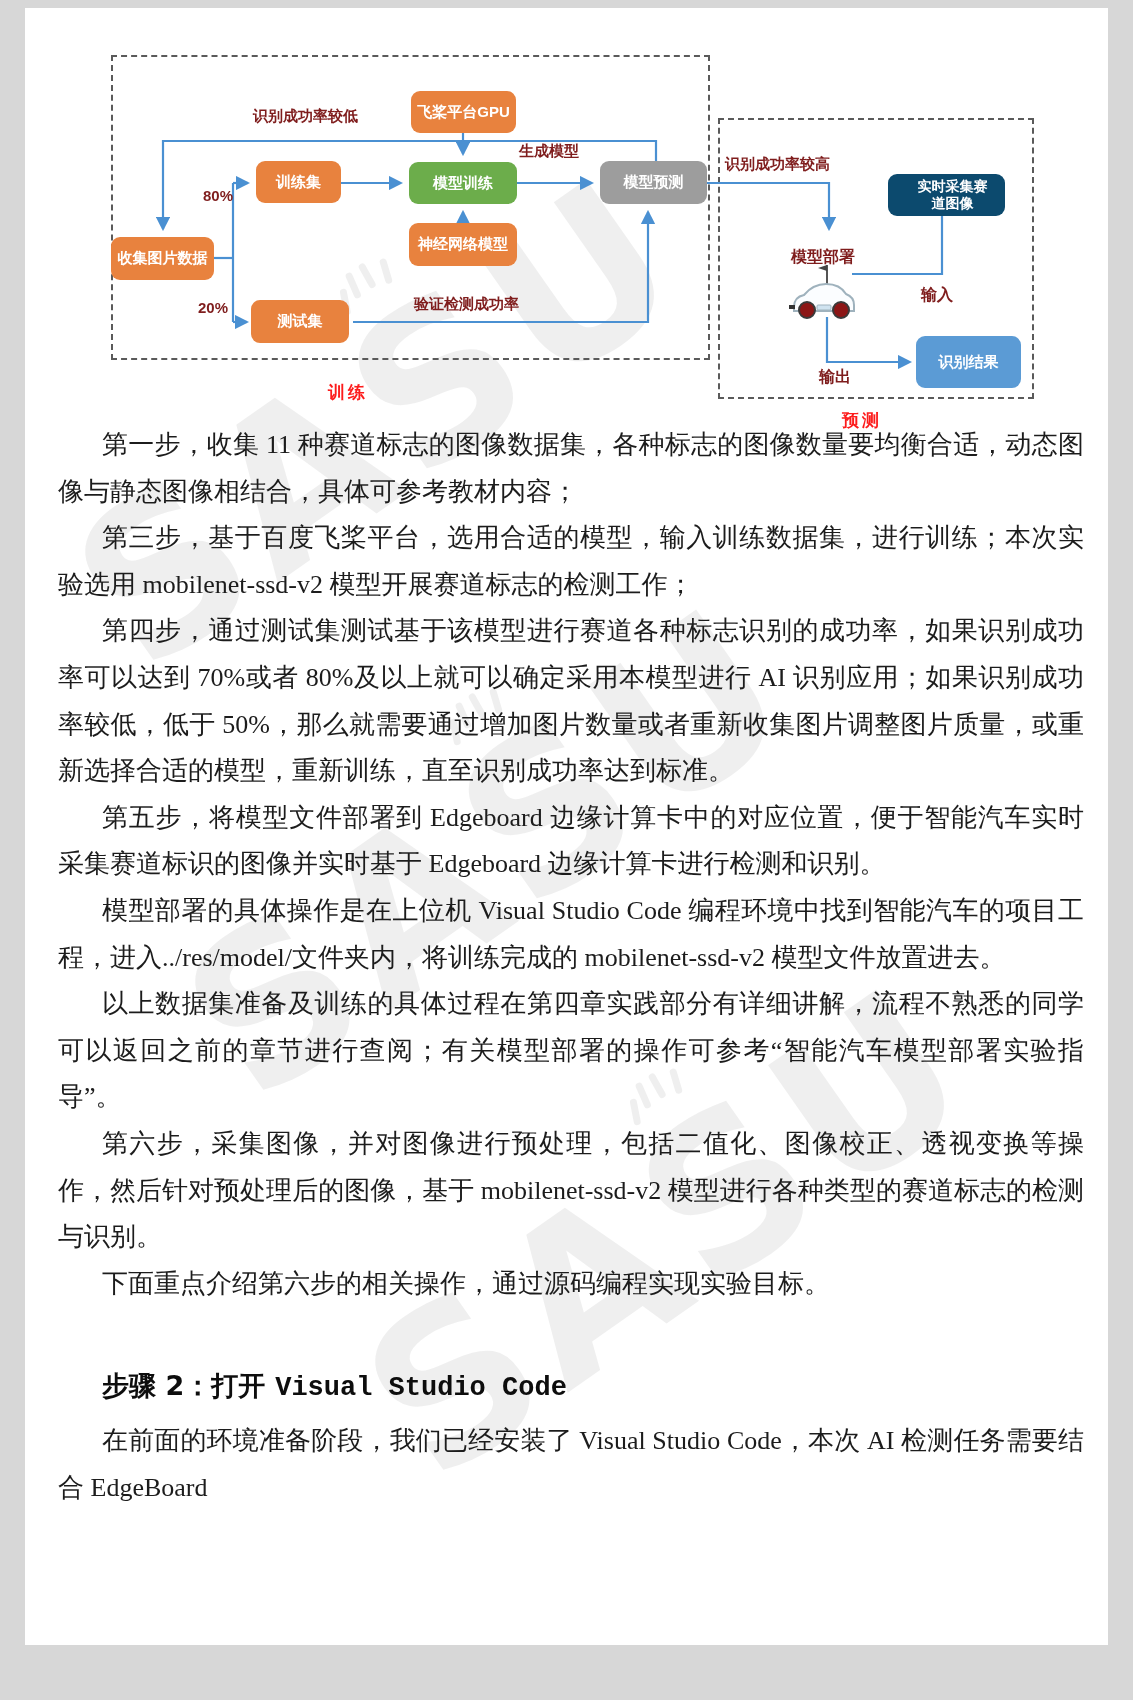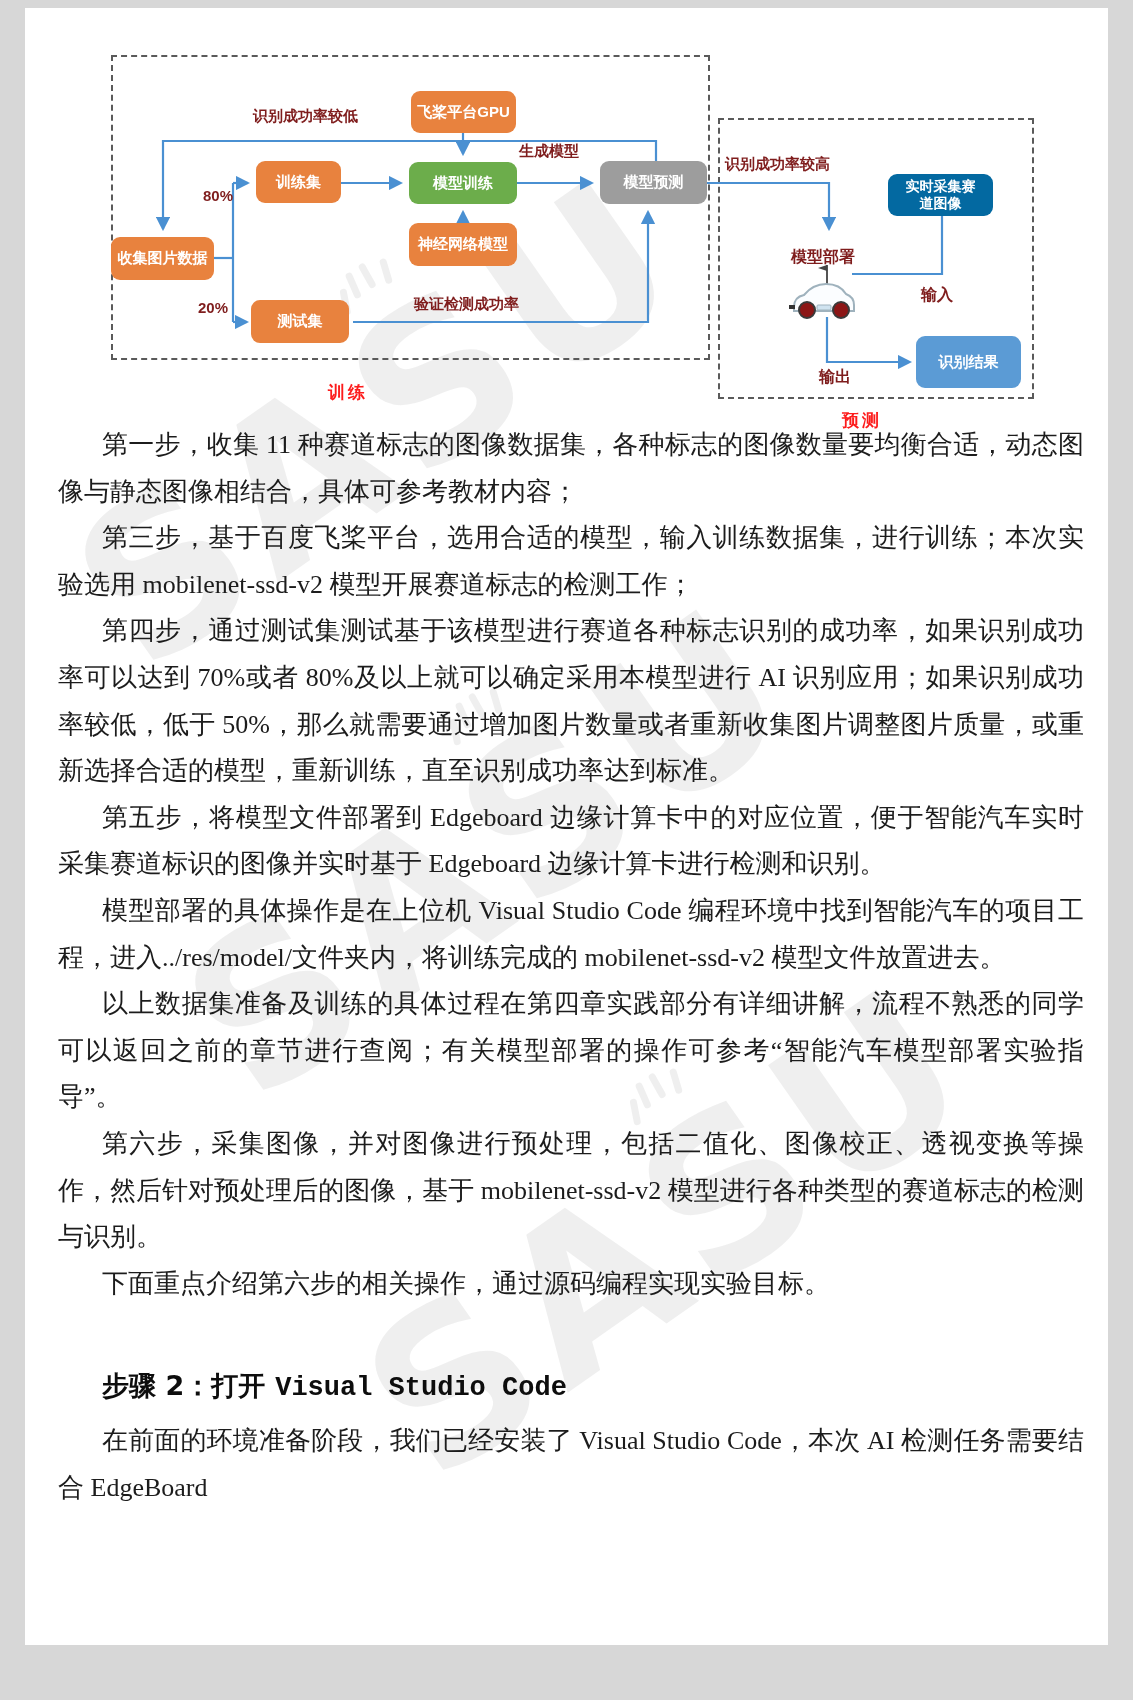--- a/index.html
+++ b/index.html
@@ -45,21 +45,21 @@
   .db-predict{left:693px;top:110px;width:312px;height:277px;}
   .fc-box{
     position:absolute;border-radius:9px;
     display:flex;align-items:center;justify-content:center;
     color:#ffffff;font-weight:bold;font-size:15px;
     text-align:center;line-height:1.25;
   }
   .fc-orange{background:#e8823e;}
   .fc-green{background:#6cad4b;}
   .fc-gray{background:#9d9d9d;align-items:center;}
-  .fc-blue{background:#0369a1;}
+  .fc-blue{background:#0c4a6e;padding-left:12px;}
   .fc-lblue{background:#5b9bd5;}
   .b-collect{left:86px;top:229px;width:103px;height:43px;}
   .b-trainset{left:231px;top:153px;width:85px;height:42px;}
   .b-testset{left:226px;top:292px;width:98px;height:43px;}
   .b-gpu{left:386px;top:83px;width:105px;height:42px;}
   .b-modeltrain{left:384px;top:154px;width:108px;height:42px;}
   .b-nnmodel{left:384px;top:215px;width:108px;height:43px;}
   .b-predict{left:575px;top:153px;width:107px;height:43px;}
   .b-realtime{left:863px;top:166px;width:105px;height:42px;font-size:14px;}
   .b-result{left:891px;top:328px;width:105px;height:52px;align-items:center;}

